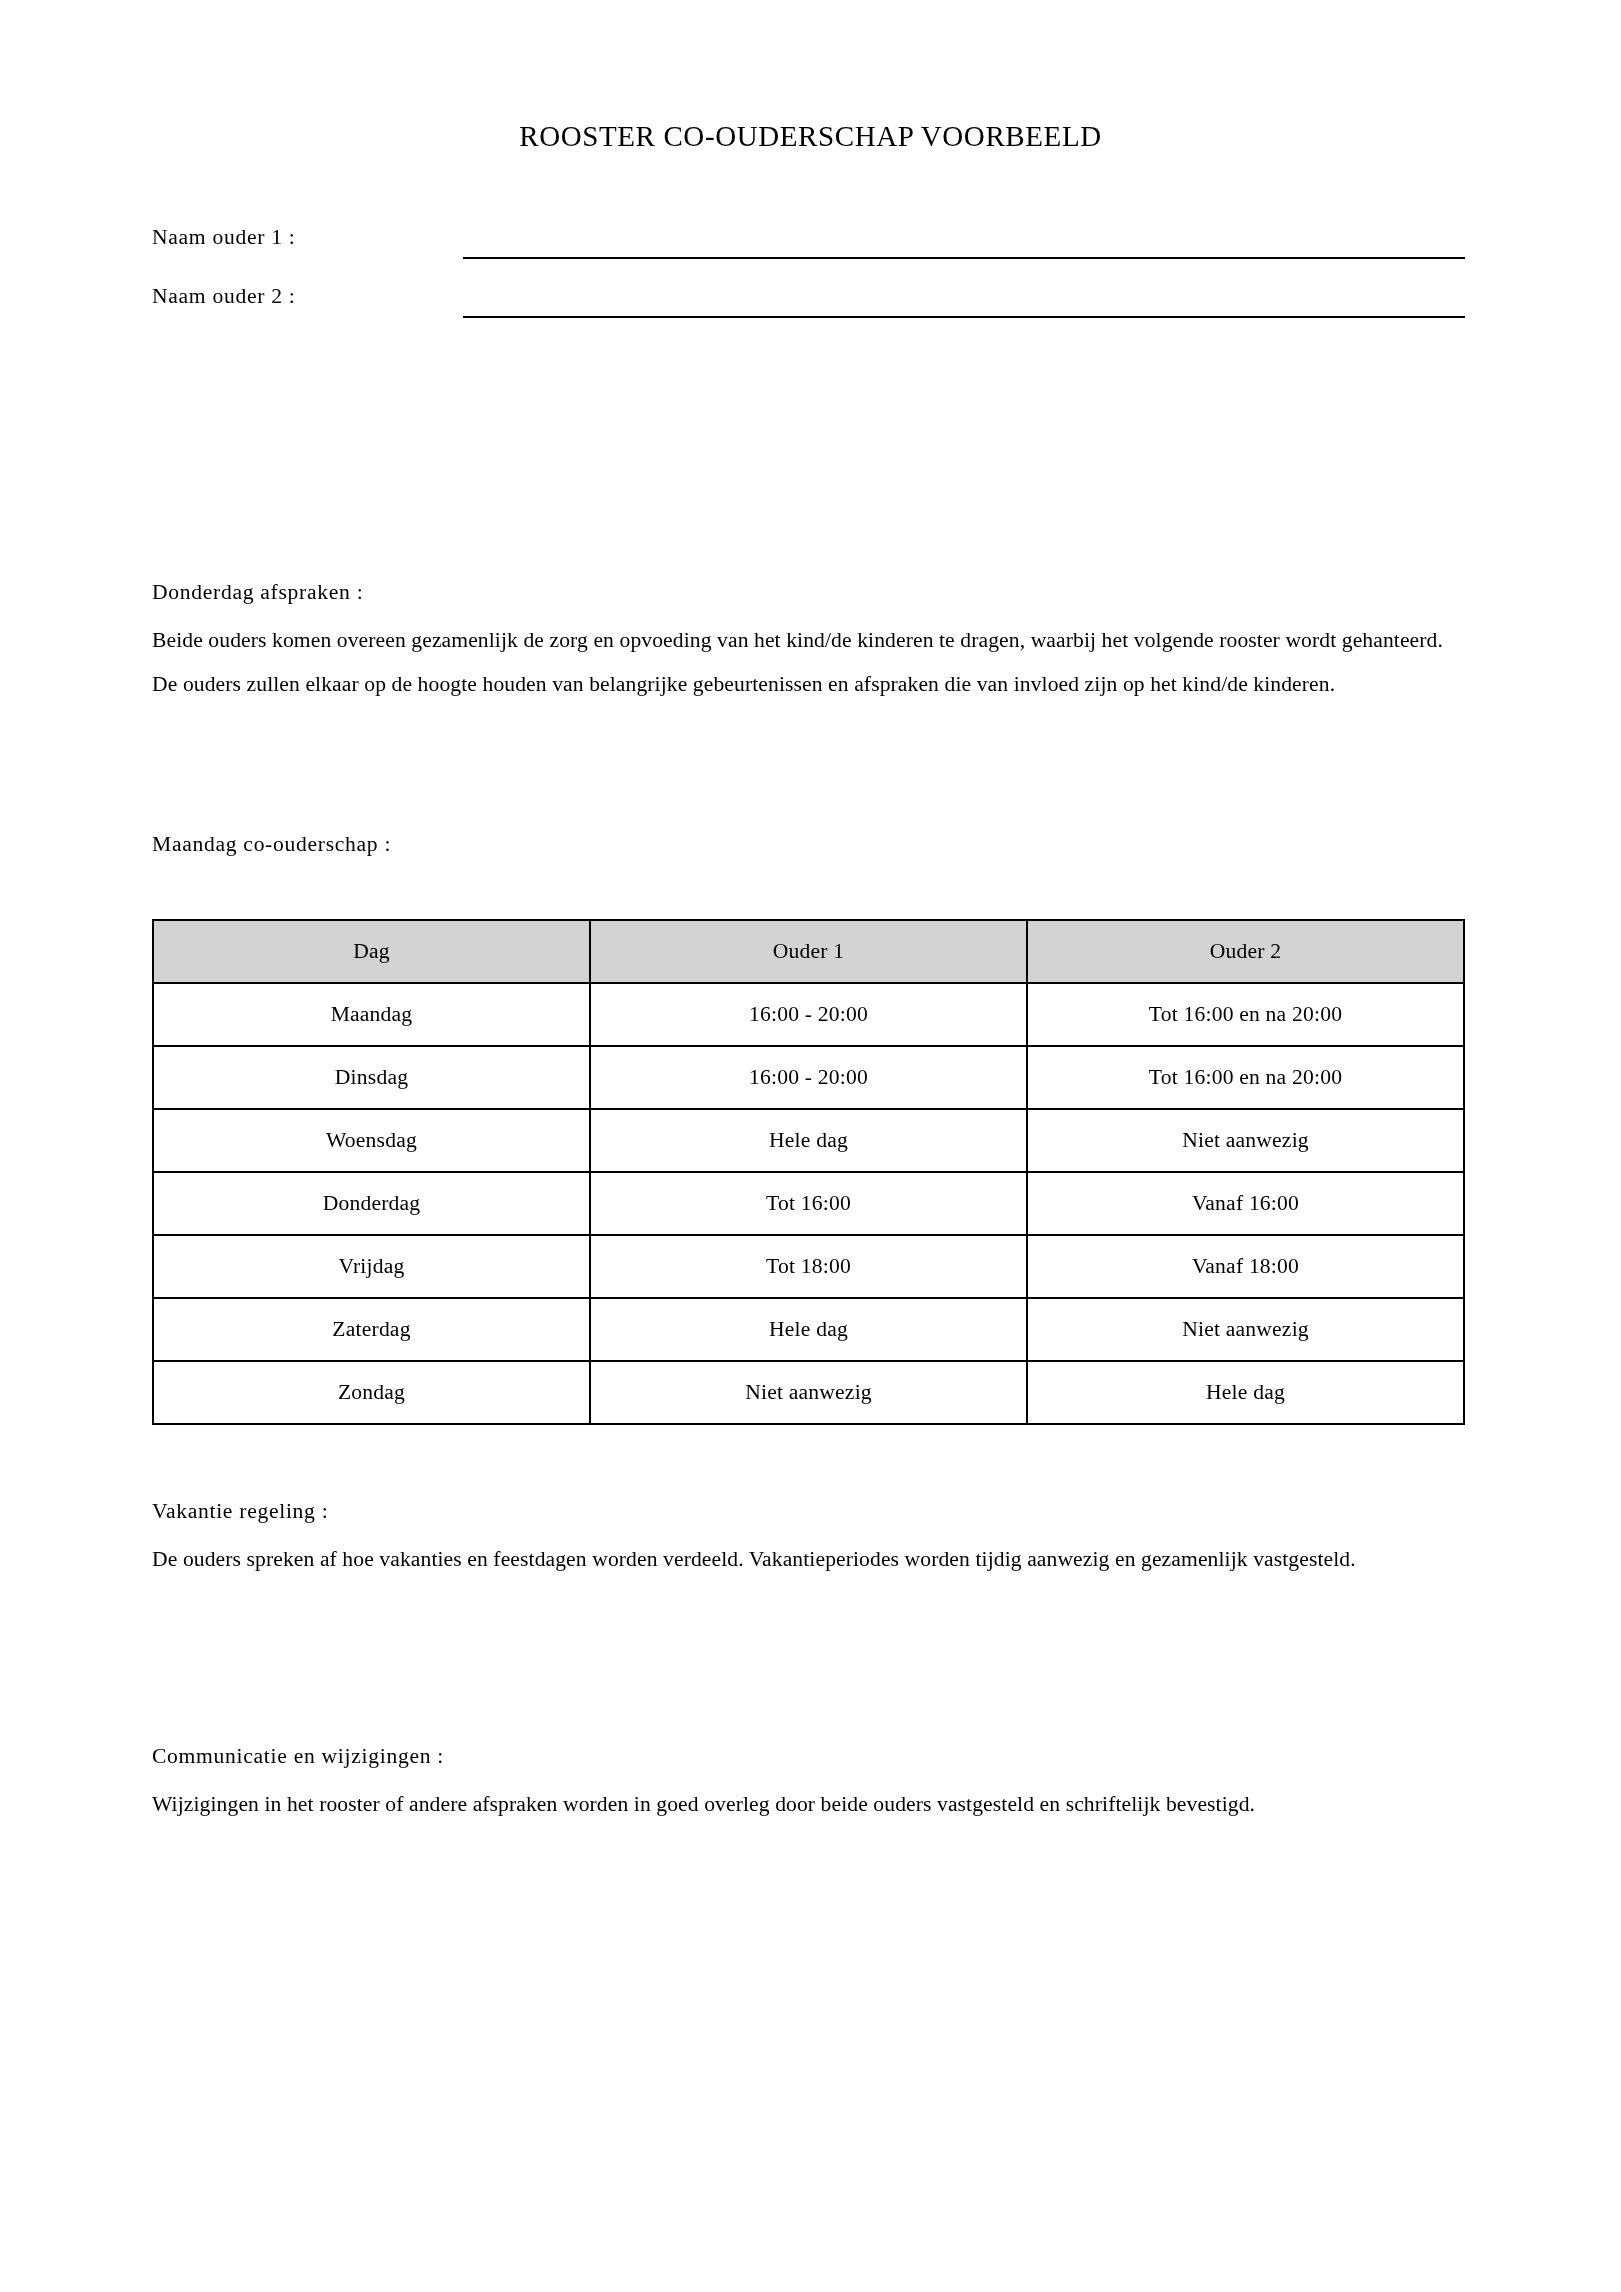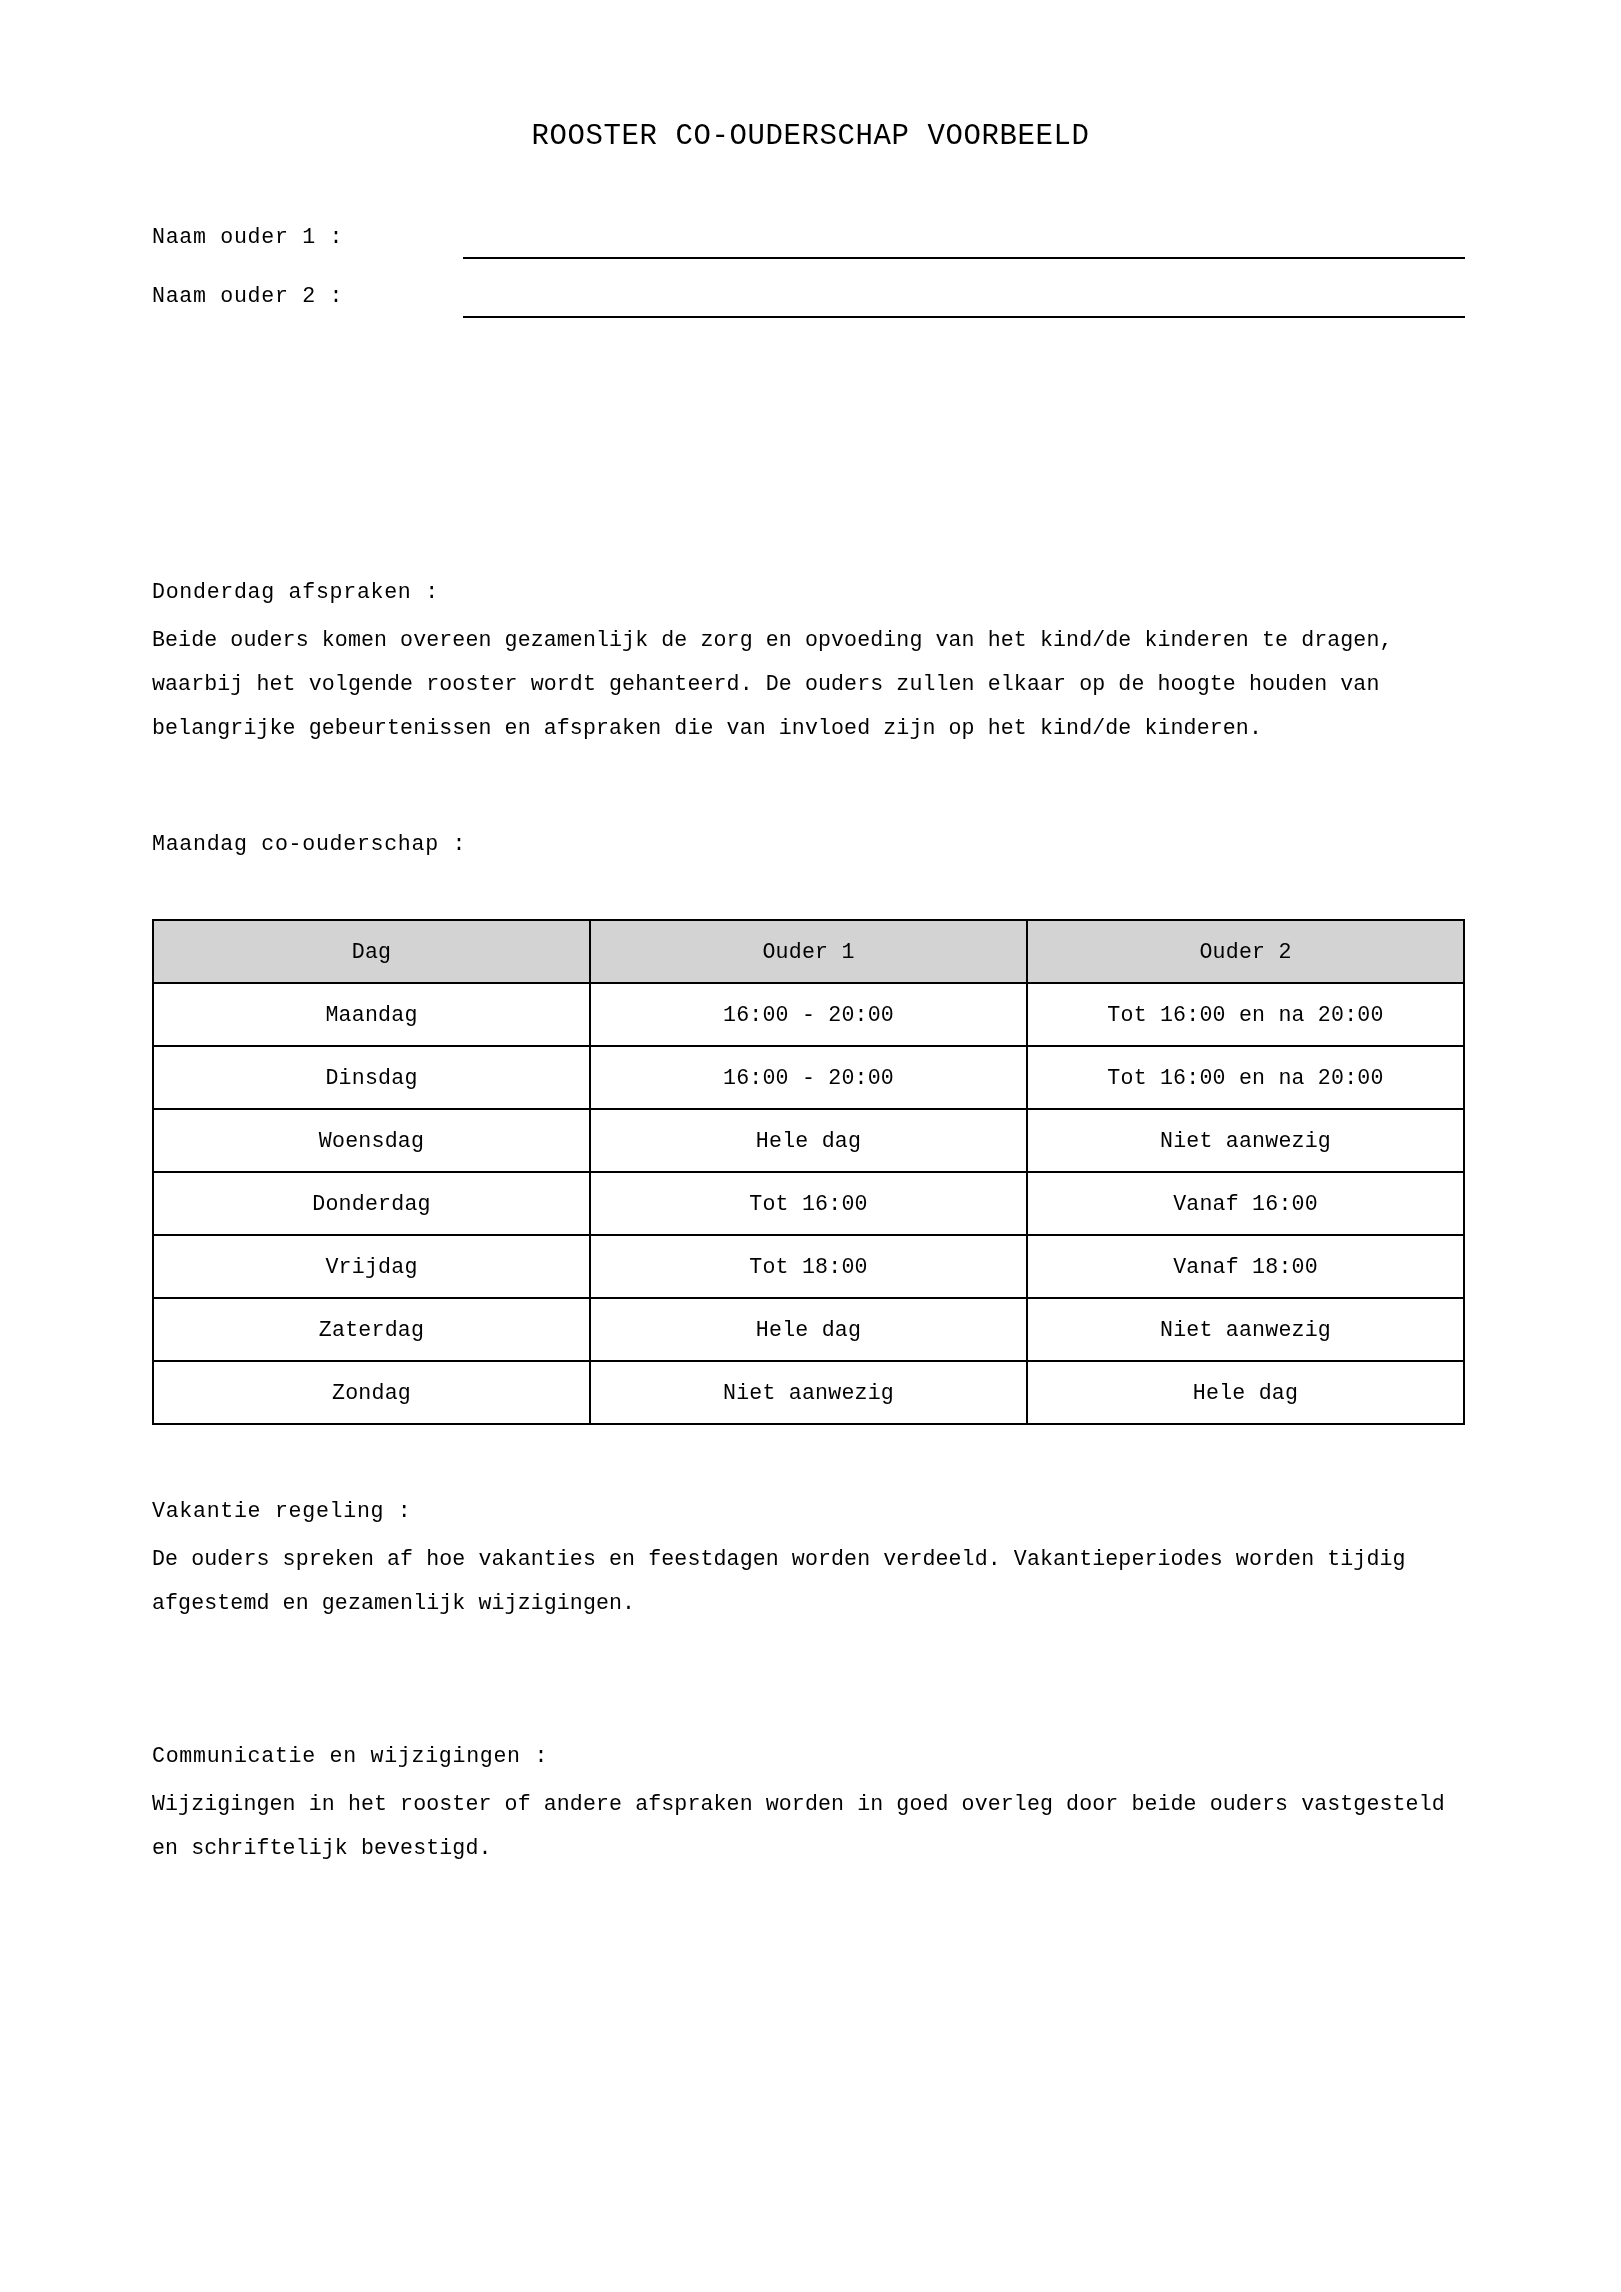--- a/index.html
+++ b/index.html
@@ -5,21 +5,21 @@
   html, body {
     margin: 0;
     padding: 0;
     background: #ffffff;
   }
   .page {
     position: relative;
     width: 1621px;
     height: 2293px;
     background: #ffffff;
-    font-family: Liberation Mono, monospace;
+    font-family: Liberation Serif, serif;
     color: #000000;
     box-sizing: border-box;
     overflow: hidden;
   }
 
   
   .doc-title {
     position: absolute;
     top: 120px;
     left: 0;
@@ -173,21 +173,21 @@
           <td>Zondag</td>
           <td>Niet aanwezig</td>
           <td>Hele dag</td>
         </tr>
       </tbody>
     </table>
   </div>
 
   <div class="content" style="top: 1495px;">
     <div class="section-heading">Vakantie regeling :</div>
-    <div class="paragraph" style="margin-top: 8.8px;">De ouders spreken af hoe vakanties en feestdagen worden verdeeld. Vakantieperiodes worden tijdig afgestemd en gezamenlijk wijzigingen.</div>
+    <div class="paragraph" style="margin-top: 8.8px;">De ouders spreken af hoe vakanties en feestdagen worden verdeeld. Vakantieperiodes worden tijdig aanwezig en gezamenlijk vastgesteld.</div>
   </div>
 
   <div class="content" style="top: 1740px;">
     <div class="section-heading">Communicatie en wijzigingen :</div>
     <div class="paragraph" style="margin-top: 8.8px;">Wijzigingen in het rooster of andere afspraken worden in goed overleg door beide ouders vastgesteld en schriftelijk bevestigd.</div>
   </div>
 
 </div>
 
 

